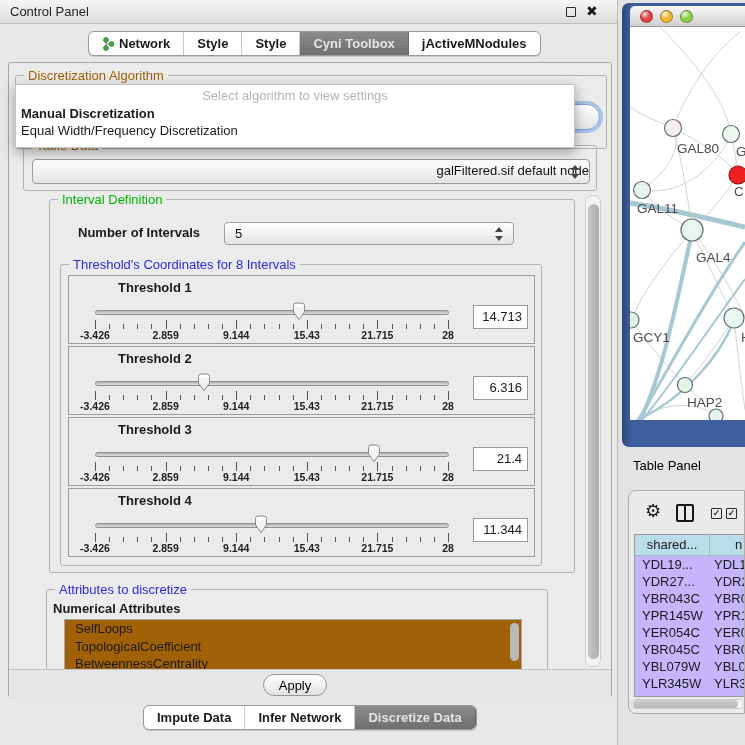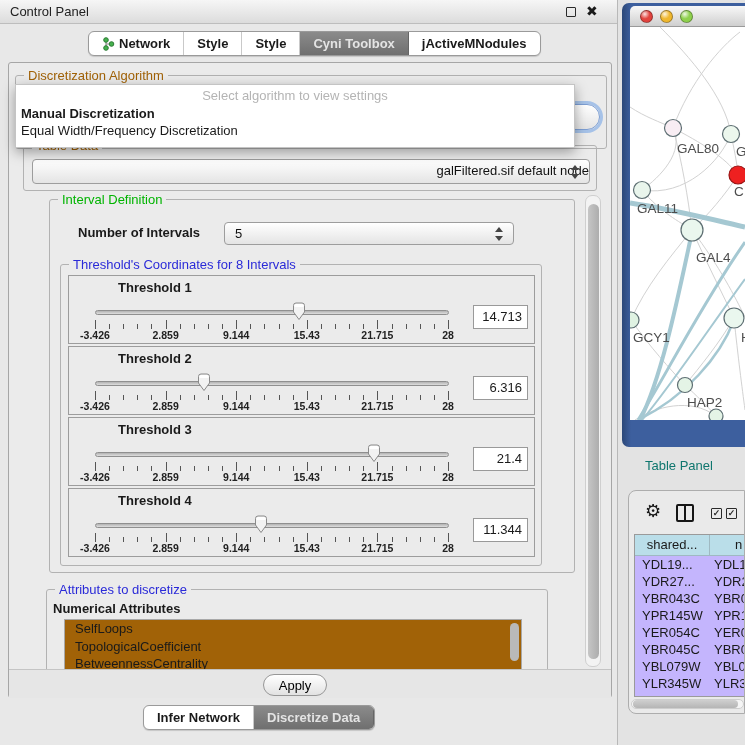--- a/index.html
+++ b/index.html
@@ -99,21 +99,21 @@
               border-radius:7px 0 0 7px; }
   #netTitle { position:absolute; left:630px; top:6px; width:115px; height:21px;
               background:linear-gradient(#f8f8f8,#cfcfcf); border-radius:5px 0 0 0;
               border-bottom:1px solid #9a9a9a; }
   .light { position:absolute; top:4px; width:13px; height:13px; border-radius:50%;
            border:1px solid rgba(0,0,0,.35);
            background-image:radial-gradient(circle at 35% 28%, rgba(255,255,255,.85), rgba(255,255,255,0) 45%); }
   #netCanvas { position:absolute; left:630px; top:27px; width:115px; height:393px; background:#fff;
                overflow:hidden; }
 
-  #tpTitle { position:absolute; left:633px; top:458px; color:#0f766e;margin-left:12px; }
+  #tpTitle { position:absolute; left:633px; top:458px; color:#000000; }
   #panelBox { position:absolute; left:628px; top:490px; width:117px; height:224px;
               background:#eaeaea; border:1px solid #ad ad; border:1px solid #adadad;
               border-radius:8px 0 0 8px; overflow:hidden; }
   #gearIc { position:absolute; left:16px; top:9px; font-size:18px; color:#161616;
             font-family:"DejaVu Sans", sans-serif; }
   #splitIc { position:absolute; left:47px; top:13px; width:18px; height:18px;
              border:2px solid #161616; border-radius:2px; }
   #splitIc:before { content:""; position:absolute; left:6px; top:0; width:2px; height:14px; background:#161616; }
   .cbx { position:absolute; top:17px; width:11px; height:11px; border:1.5px solid #2a2a2a;
          border-radius:1px; font-size:9px; line-height:9px; text-align:center; color:#2a2a2a;
@@ -280,20 +280,23 @@
       </div>
     </div>
 
     <div id="applyBar">
       <button id="applyBtn">Apply</button>
     </div>
   </div>
 
   <div class="seg" id="bottomTabs" style="left:143px; top:705px;">
       <div class="seg-item">
+        <span>Impute Data</span>
+      </div>
+      <div class="seg-item">
         <span>Infer Network</span>
       </div>
       <div class="seg-item sel">
         <span>Discretize Data</span>
       </div>
     </div>
 
   <div id="popup">
     <div class="ph">Select algorithm to view settings</div>
     <div class="it1">Manual Discretization</div>

